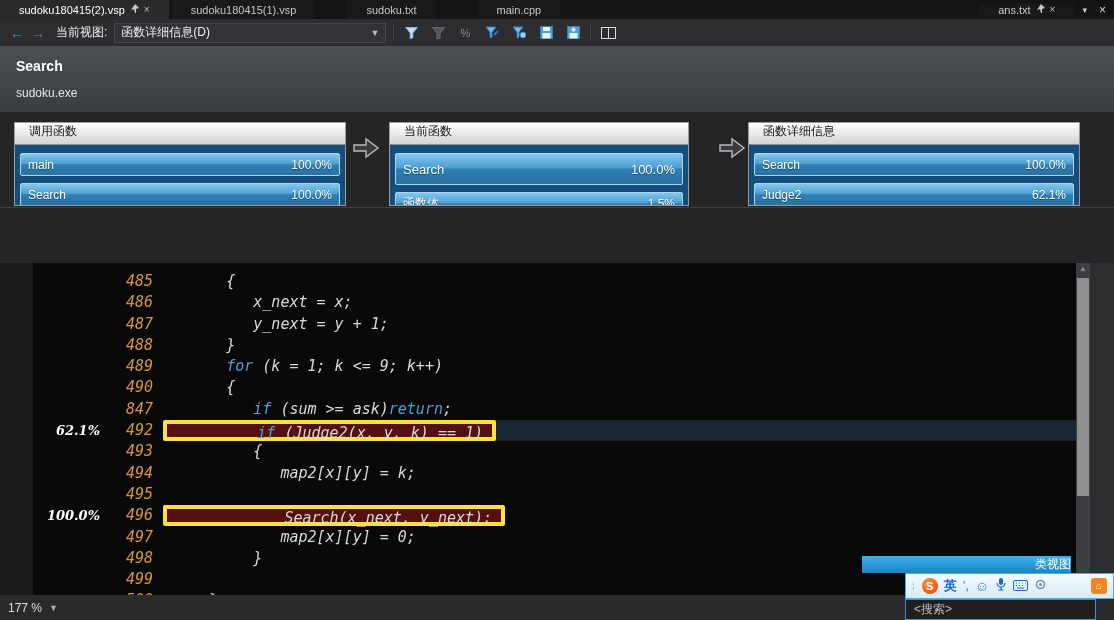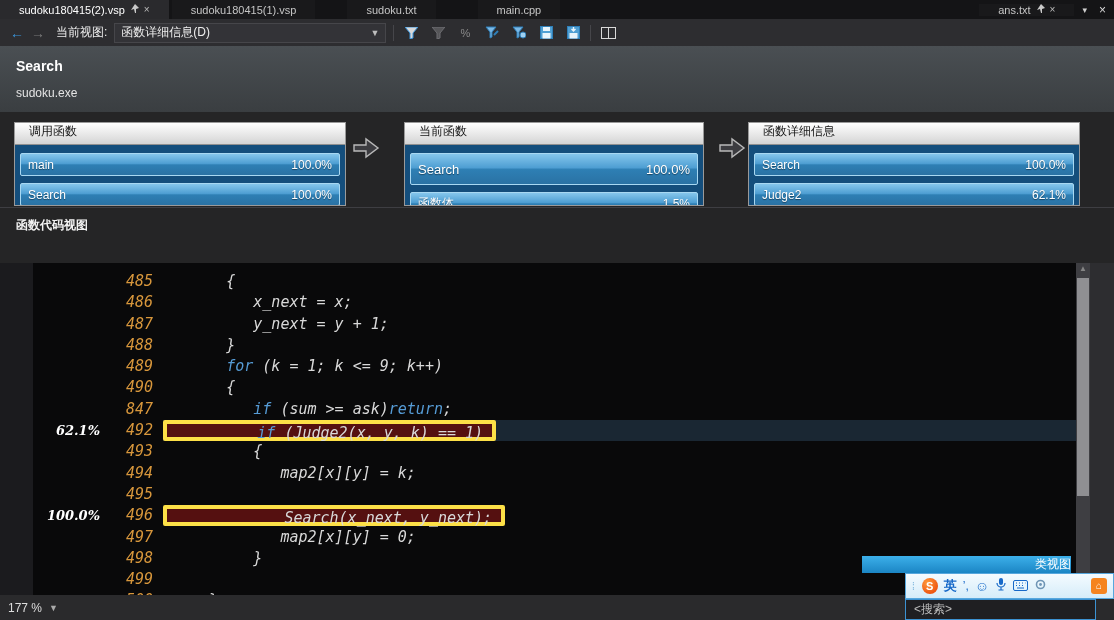--- a/index.html
+++ b/index.html
@@ -34,21 +34,21 @@
   
   .fn-header { position:absolute; left:0; top:46px; width:1114px; height:66px;
                background:linear-gradient(#4a4f53,#3a3e41); }
   .fn-title { position:absolute; left:16px; top:12px; font-size:14px; font-weight:bold; color:#ffffff; }
   .fn-module { position:absolute; left:16px; top:40px; font-size:12px; color:#e4e4e4; }
 
   
   .panels { position:absolute; left:0; top:112px; width:1114px; height:95px; background:#252526; overflow:hidden; }
   .panel { position:absolute; top:10px; height:84px; border:1px solid #9a9a9a; background:#144e7c; overflow:hidden; }
   .p1 { left:14px;  width:332px; }
-  .p2 { left:404px; width:300px; }
+  .p2 { left:389px; width:300px; }
   .p3 { left:748px; width:332px; }
   .panel-header { height:22px; background:linear-gradient(#ffffff,#d4d4d4); border-bottom:1px solid #8f8f8f;
                   display:flex; align-items:flex-start; padding:0 14px; font-size:12px; color:#151515; }
   .panel-body { padding:8px 5px 0 5px; display:flex; flex-direction:column; gap:7px; }
   .func-bar { height:23px; flex:0 0 auto; border:1px solid #a8d8f2; border-radius:2px; padding:0 7px;
               display:flex; align-items:center; justify-content:space-between;
               color:#ffffff; font-size:12px; text-shadow:0 1px 1px rgba(0,0,0,.45);
               background:linear-gradient(#85c6ec 0%, #4f9fd3 45%, #2e7fb4 52%, #2a72a4 100%); }
   .func-bar.tall { height:32px; font-size:13px; }
   .flow-arrow { position:absolute; top:24px; }
@@ -262,21 +262,20 @@
       <div class="func-bar">
         <span>Judge2</span>
         <span>62.1%</span>
       </div>
     </div>
   </div>
 
 </div>
 
 <div class="code-header">
-  <div class="code-title">函数代码视图</div>
 </div>
 
 <div class="code-area">
   <div class="left-strip"></div>
   <div class="code-lines">
       <div class="code-line"><div class="ann"></div><div class="lineno">485</div><div class="code-text"><span>       {</span></div></div>
       <div class="code-line"><div class="ann"></div><div class="lineno">486</div><div class="code-text"><span>          x_next = x;</span></div></div>
       <div class="code-line"><div class="ann"></div><div class="lineno">487</div><div class="code-text"><span>          y_next = y + 1;</span></div></div>
       <div class="code-line"><div class="ann"></div><div class="lineno">488</div><div class="code-text"><span>       }</span></div></div>
       <div class="code-line"><div class="ann"></div><div class="lineno">489</div><div class="code-text"><span>       </span><span class="kw">for</span><span> (k = 1; k &lt;= 9; k++)</span></div></div>

